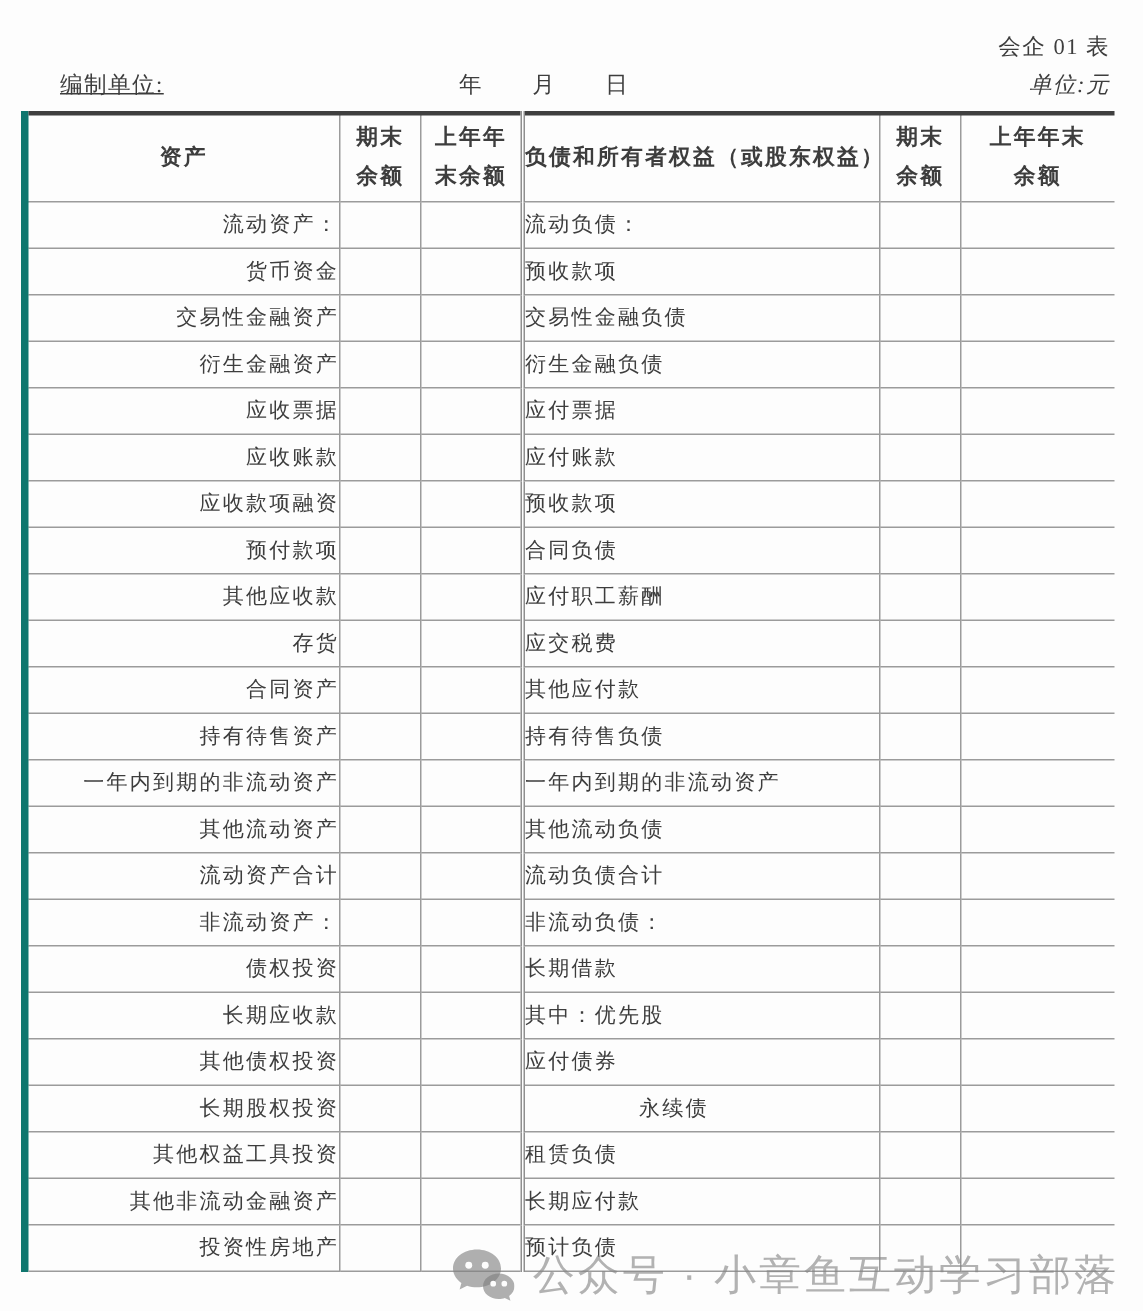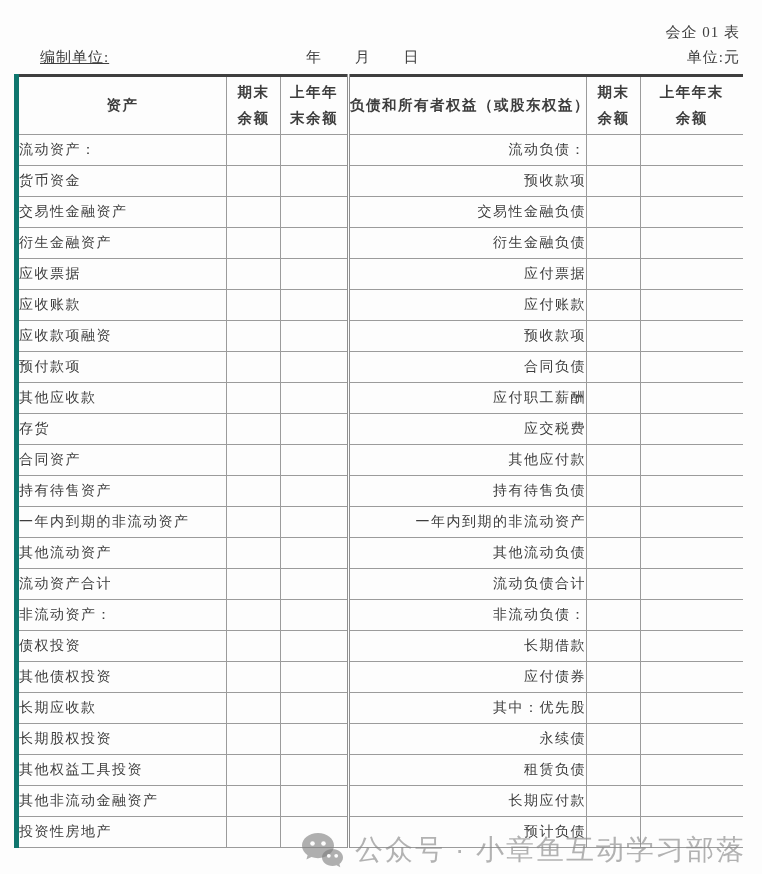--- a/index.html
+++ b/index.html
@@ -28,21 +28,21 @@
     font-size: 15px;
     letter-spacing: 1px;
   }
   .prepared-by { margin-left: 26px; text-decoration: underline; }
   .date-group {
     position: absolute;
     left: 292px;
     top: 0;
   }
   .date-group span { margin-right: 28px; }
-  .unit-label { position: absolute; right: 0; top: 0; }
+  .unit-label { position: absolute; right: 0; top: 0; font-style: italic; }
 
   table.sheet {
     border-collapse: collapse;
     table-layout: fixed;
     width: 726px;
     margin-top: 4px;
     border-top: 3px solid #3f3f3f;
     border-left: 5px solid #0f766e;
   }
   table.sheet th, table.sheet td {
@@ -62,22 +62,22 @@
     line-height: 1.75;
   }
   tbody td {
     height: 31px;
     font-size: 14px;
     vertical-align: middle;
     border-bottom: 1px solid #9b9b9b;
   }
   .b-r { border-right: 1px solid #9b9b9b; }
   .b-dbl { border-left: 3px double #8f8f8f; }
-  .c-name { text-align: left; padding-left: 40px; }
-  .c-liab { text-align: right; padding-left: 35px; }
+  .c-name { text-align: right; padding-left: 40px; }
+  .c-liab { text-align: left; padding-left: 35px; }
   .c-liab.indent { padding-left: 76px; }
 
   .watermark {
     position: absolute;
     right: 16px;
     bottom: 5px;
     display: flex;
     align-items: center;
     gap: 12px;
     color: rgba(132,132,132,0.62);
@@ -272,32 +272,32 @@
         </tr>
         <tr>
           <td class="c-name b-r">债权投资</td>
           <td class="b-r"></td>
           <td class=""></td>
           <td class="c-liab b-dbl b-r">长期借款</td>
           <td class="b-r"></td>
           <td class=""></td>
         </tr>
         <tr>
+          <td class="c-name b-r">长期应收款</td>
+          <td class="b-r"></td>
+          <td class=""></td>
+          <td class="c-liab b-dbl b-r">其中：优先股</td>
+          <td class="b-r"></td>
+          <td class=""></td>
+        </tr>
+        <tr>
           <td class="c-name b-r">其他债权投资</td>
           <td class="b-r"></td>
           <td class=""></td>
           <td class="c-liab b-dbl b-r">应付债券</td>
-          <td class="b-r"></td>
-          <td class=""></td>
-        </tr>
-        <tr>
-          <td class="c-name b-r">长期应收款</td>
-          <td class="b-r"></td>
-          <td class=""></td>
-          <td class="c-liab b-dbl b-r">其中：优先股</td>
           <td class="b-r"></td>
           <td class=""></td>
         </tr>
         <tr>
           <td class="c-name b-r">长期股权投资</td>
           <td class="b-r"></td>
           <td class=""></td>
           <td class="c-liab b-dbl b-r indent">永续债</td>
           <td class="b-r"></td>
           <td class=""></td>

